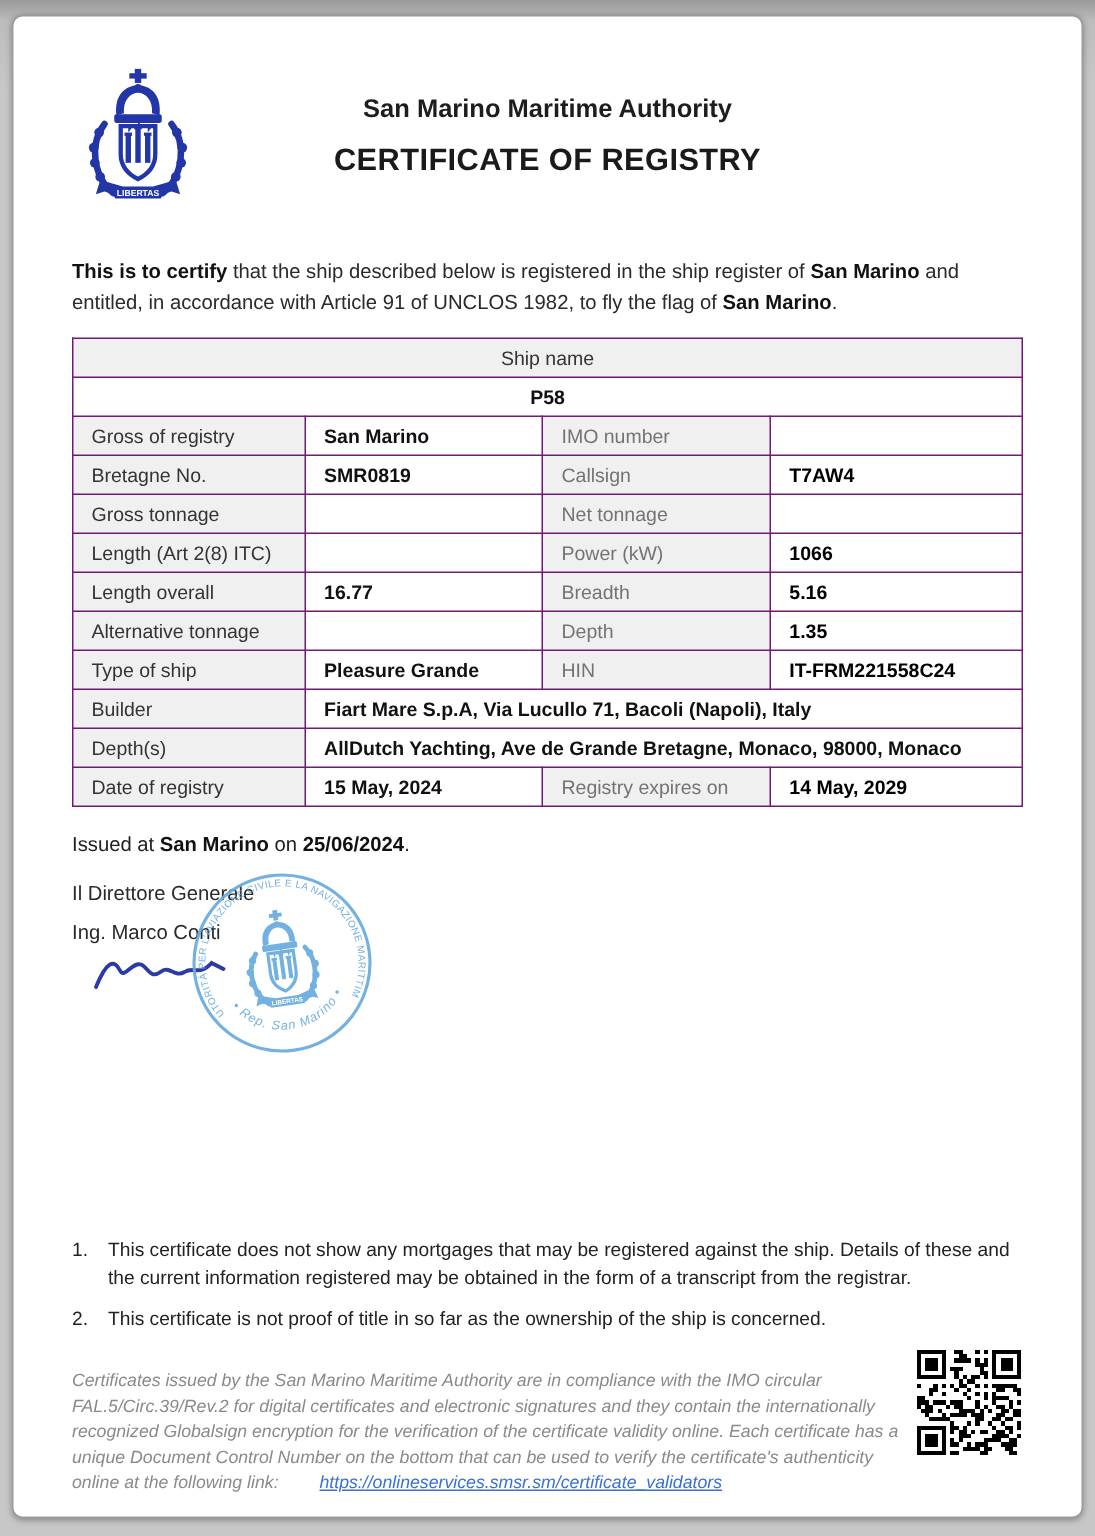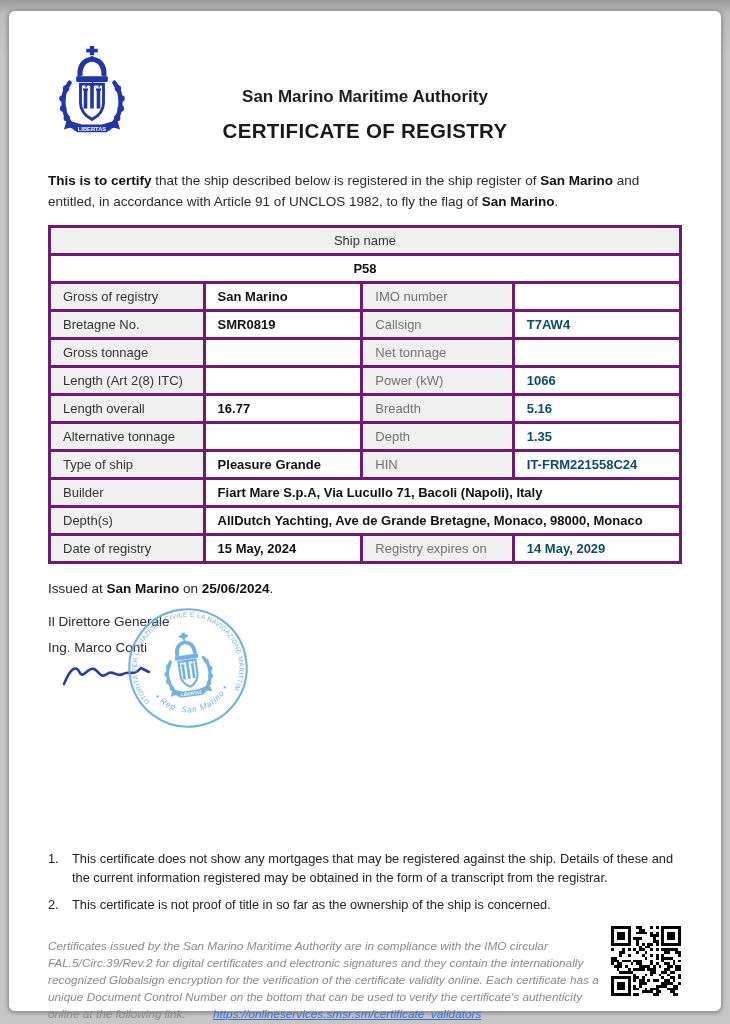--- a/index.html
+++ b/index.html
@@ -10,33 +10,33 @@
   }
   .page{
     position:absolute;left:8px;top:10px;width:714px;height:1002px;
     background:#fff;border:1px solid #9c9c9c;border-radius:7px;
     box-shadow:0 1px 4px rgba(0,0,0,.35);
     padding:0 39px;box-sizing:border-box;
   }
   
   .header{position:relative;height:128px;}
   .logo{position:absolute;left:8px;top:34px;width:72px;height:94px;color:#2236a8;}
-  .titles{text-align:center;padding-top:76px;}
+  .titles{text-align:center;padding-top:52px;}
   .title1{margin:0;font-size:17px;font-weight:bold;color:#1d1d1d;}
   .title2{margin:12px 0 0 0;font-size:20.5px;font-weight:bold;letter-spacing:.3px;color:#1a1a1a;}
   
   .intro{margin:31px 0 0 0;font-size:13.5px;line-height:21px;color:#2a2a2a;}
   .intro b,.issued b{color:#111;}
   
   table.ship{border-collapse:collapse;width:100%;margin-top:13px;font-size:13px;}
-  table.ship td{border:3px solid #701a75;padding:4px 12px;height:17px;line-height:17px;vertical-align:middle;}
+  table.ship td{border:1px solid #701a75;padding:4px 12px;height:17px;line-height:17px;vertical-align:middle;}
   td.lab{background:#f0f0f0;color:#333;width:24.5%;}
   td.val{background:#fff;font-weight:bold;color:#111;width:25%;}
   td.lab2{background:#f0f0f0;color:#737373;width:24%;}
-  td.val2{background:#fff;font-weight:bold;color:#0c4a6e;width:26.5%;margin-top:48px;}
+  td.val2{background:#fff;font-weight:bold;color:#000000;width:26.5%;margin-top:48px;}
   td.thead{background:#f0f0f0;text-align:center;color:#333;}
   td.shipname{text-align:center;font-weight:bold;color:#111;}
   
   .issued{margin:17px 0 0 0;font-size:13.5px;}
   .sigblock{position:relative;margin-top:18px;height:150px;}
   .sigline{margin:0;font-size:13.5px;color:#2a2a2a;}
   .sigline + .sigline{margin-top:11px;}
   .signature-svg{position:absolute;left:14px;top:42px;}
   .stamp{position:absolute;left:78px;top:-8px;width:124px;height:124px;transform:rotate(-8deg);opacity:.92;}
   

